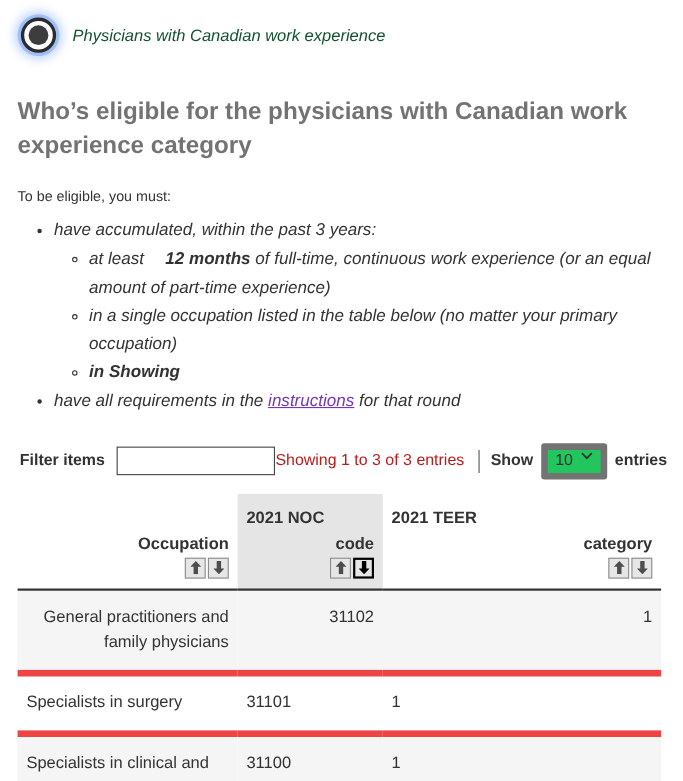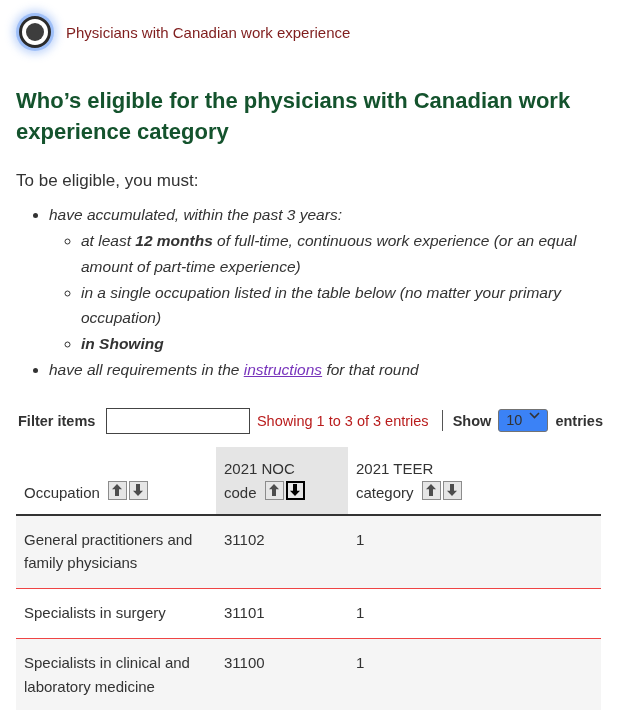--- a/index.html
+++ b/index.html
@@ -14,77 +14,77 @@
   
   .radio-row { display: flex; align-items: center; gap: 15px; margin: 4px 0 0 3px; }
   .radio-outer {
     width: 32px; height: 32px; border-radius: 50%;
     border: 3px solid #2b2b2b; background: #fff;
     box-shadow: 0 0 0 3px rgba(120,165,245,0.55), 0 0 9px 6px rgba(120,165,245,0.45);
     display: flex; align-items: center; justify-content: center; flex: 0 0 auto;
     cursor: pointer;
   }
   .radio-inner { width: 18px; height: 18px; border-radius: 50%; background: #3d3d3d; }
-  .radio-label { font-size: 15px; color: #7f1d1d; }
+  .radio-label { font-size: 15px; color: #14532d; font-style: italic; }
 
   
   h2.page-heading {
-    font-size: 22px; font-weight: 700; color: #14532d;
+    font-size: 22px; font-weight: 700; color: #737373;
     margin: 37px 0 0 0; line-height: 1.42; max-width: 585px;
   }
-  .intro { font-size: 17px; margin: 24px 0 0 0; }
+  .intro { font-size: 13px; margin: 24px 0 0 0; }
 
   
   ul.main-list { margin: 11px 0 0 0; padding-left: 33px; font-size: 15.5px; line-height: 1.66; list-style: disc; }
   ul.main-list ul { list-style: circle; padding-left: 32px; margin: 0; }
   ul.main-list li { margin: 0; font-style: italic; }
-  .bold { font-weight: 700; }
+  .bold { font-weight: 700; margin-left: 15px; }
   a.inline-link { color: #7834bc; text-decoration: underline; cursor: pointer; text-align: right; }
 
   .full-details { font-size: 15.5px; margin: 23px 0 0 0; }
 
   
   .table-controls { display: flex; align-items: center; margin: 25px 0 0 2px; font-size: 14.5px; }
   .filter-label { font-weight: 700; white-space: nowrap; }
   .filter-input {
     width: 144px; height: 26px; border: 1px solid #444; margin-left: 11px;
     font-family: "Liberation Sans", sans-serif; font-size: 14px; padding: 0 5px;
     border-radius: 0; background: #fff;
   }
   .showing-text { margin-left: auto; white-space: nowrap; color: #b91c1c; }
   .v-sep { width: 0; height: 21px; border-left: 1px solid #555; margin: 0 10px 0 13px; }
   .show-label, .entries-label { font-weight: 700; white-space: nowrap; }
   .select-box {
     display: inline-flex; align-items: flex-start; gap: 7px;
-    border: 1px solid #737373; border-radius: 3px; background: #3b82f6;
+    border: 6px solid #737373; border-radius: 3px; background: #22c55e;
     padding: 2px 7px 3px 7px; margin: 0 7px; font-size: 14.5px; cursor: pointer;
   }
   .select-box .chev { display: flex; color: #333; }
 
   
   table.noc-table { border-collapse: collapse; width: 585px; margin-top: 13px; font-size: 15px; }
   table.noc-table thead th {
-    text-align: left; font-weight: 400; vertical-align: bottom;
+    text-align: left; font-weight: 700; vertical-align: bottom;
     padding: 10px 8px 9px 8px; border-bottom: 2px solid #333; line-height: 1.6;
   }
   th.col-occupation { width: 200px; }
   th.col-noc { width: 132px; background: #e5e5e5; }
   th.col-teer { width: 253px; }
   .th-line { display: block; }
-  .th-line2 { display: flex; align-items: flex-start; }
+  .th-line2 { display: flex; align-items: flex-end; flex-direction: column; }
   .sort-btns { display: inline-flex; margin-left: 8px; gap: 2px; }
   .sort-btn {
     width: 19px; height: 19px; border: 1px solid #8c8c8c; background: #e6e6e6;
     display: inline-flex; align-items: center; justify-content: center;
     color: #4d4d4d; padding: 0; cursor: pointer;
   }
   .sort-btn.active { border: 2px solid #000; color: #000; }
   table.noc-table tbody td { padding: 12px 8px 14px 8px; vertical-align: top; line-height: 1.55; }
-  table.noc-table tbody tr { border-top: 1px solid #ef4444; }
-  table.noc-table tbody tr:first-child { border-top: none; }
+  table.noc-table tbody tr { border-top: 6px solid #ef4444; }
+  table.noc-table tbody tr:first-child { border-top: none; text-align: right; }
   table.noc-table tbody tr.odd { background: #f5f5f5; }
   table.noc-table tbody tr:last-child { border-bottom: 2px solid #333; }
 </style>
 </head>
 <body>
 
 <div class="content">
 
   <div class="radio-row">
     <div class="radio-outer" role="radio" aria-checked="true">

